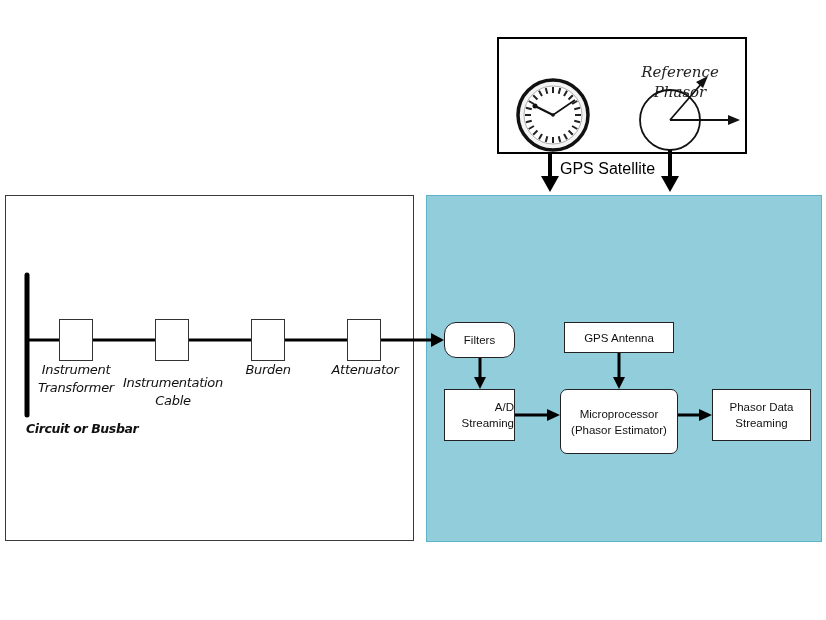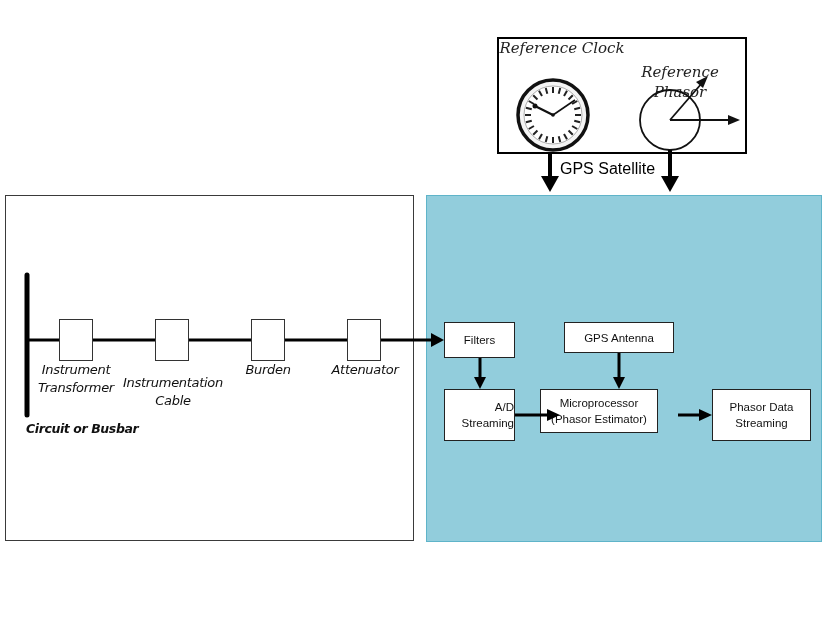--- a/index.html
+++ b/index.html
@@ -17,21 +17,20 @@
   svg.overlay { position:absolute; left:0; top:0; width:826px; height:620px; pointer-events:none; }
 </style>
 </head>
 <body>
 
 <div class="abs left-panel"></div>
 <div class="abs right-panel"></div>
 <div class="abs ref-box"></div>
 
 <div class="abs serif-it" style="left:498px; top:38px; width:128px;">
-  <div>Reference Clock</div>
 </div>
 <div class="abs serif-it" style="left:630px; top:42px; width:100px;margin-top:20px;">
   <div>Reference</div>
   <div>Phasor</div>
 </div>
 
 <svg class="abs" style="left:515px; top:77px;" width="76" height="76" viewBox="0 0 76 76">
   <circle cx="38" cy="38" r="35" fill="#f4f4f4" stroke="#111" stroke-width="3.5"></circle>
   <circle cx="38" cy="38" r="29" fill="#fff" stroke="#999" stroke-width="0.8"></circle>
   <g id="ticks">
@@ -87,31 +86,31 @@
 </div>
 <div class="abs sans-it" style="left:118px; top:374px; width:110px;">
   <div>Instrumentation</div>
   <div>Cable</div>
 </div>
 <div class="abs sans-it" style="left:232px; top:361px; width:72px;">Burden</div>
 <div class="abs sans-it" style="left:326px; top:361px; width:78px;">Attenuator</div>
 
 <div class="abs bus-label">Circuit or Busbar</div>
 
-<div class="abs blk" style="left:444px; top:322px; width:71px; height:36px;">
+<div class="abs blk" style="left:444px; top:322px; width:71px; height:36px;border-radius:12px;">
   <span>Filters</span>
 </div>
 <div class="abs blk" style="left:444px; top:389px; width:71px; height:52px; flex-direction:column;align-items:flex-end;">
   <span>A/D</span>
   <span>Streaming</span>
 </div>
 <div class="abs blk" style="left:564px; top:322px; width:110px; height:31px;">
   <span>GPS Antenna</span>
 </div>
-<div class="abs blk" style="left:540px; top:389px; width:118px; height:44px; flex-direction:column;">
+<div class="abs blk" style="left:560px; top:389px; width:118px; height:65px; flex-direction:column;border-radius:7px;">
   <span>Microprocessor</span>
   <span>(Phasor Estimator)</span>
 </div>
 <div class="abs blk" style="left:712px; top:389px; width:99px; height:52px; flex-direction:column;">
   <span>Phasor Data</span>
   <span>Streaming</span>
 </div>
 
 <svg class="overlay" viewBox="0 0 826 620">
 

